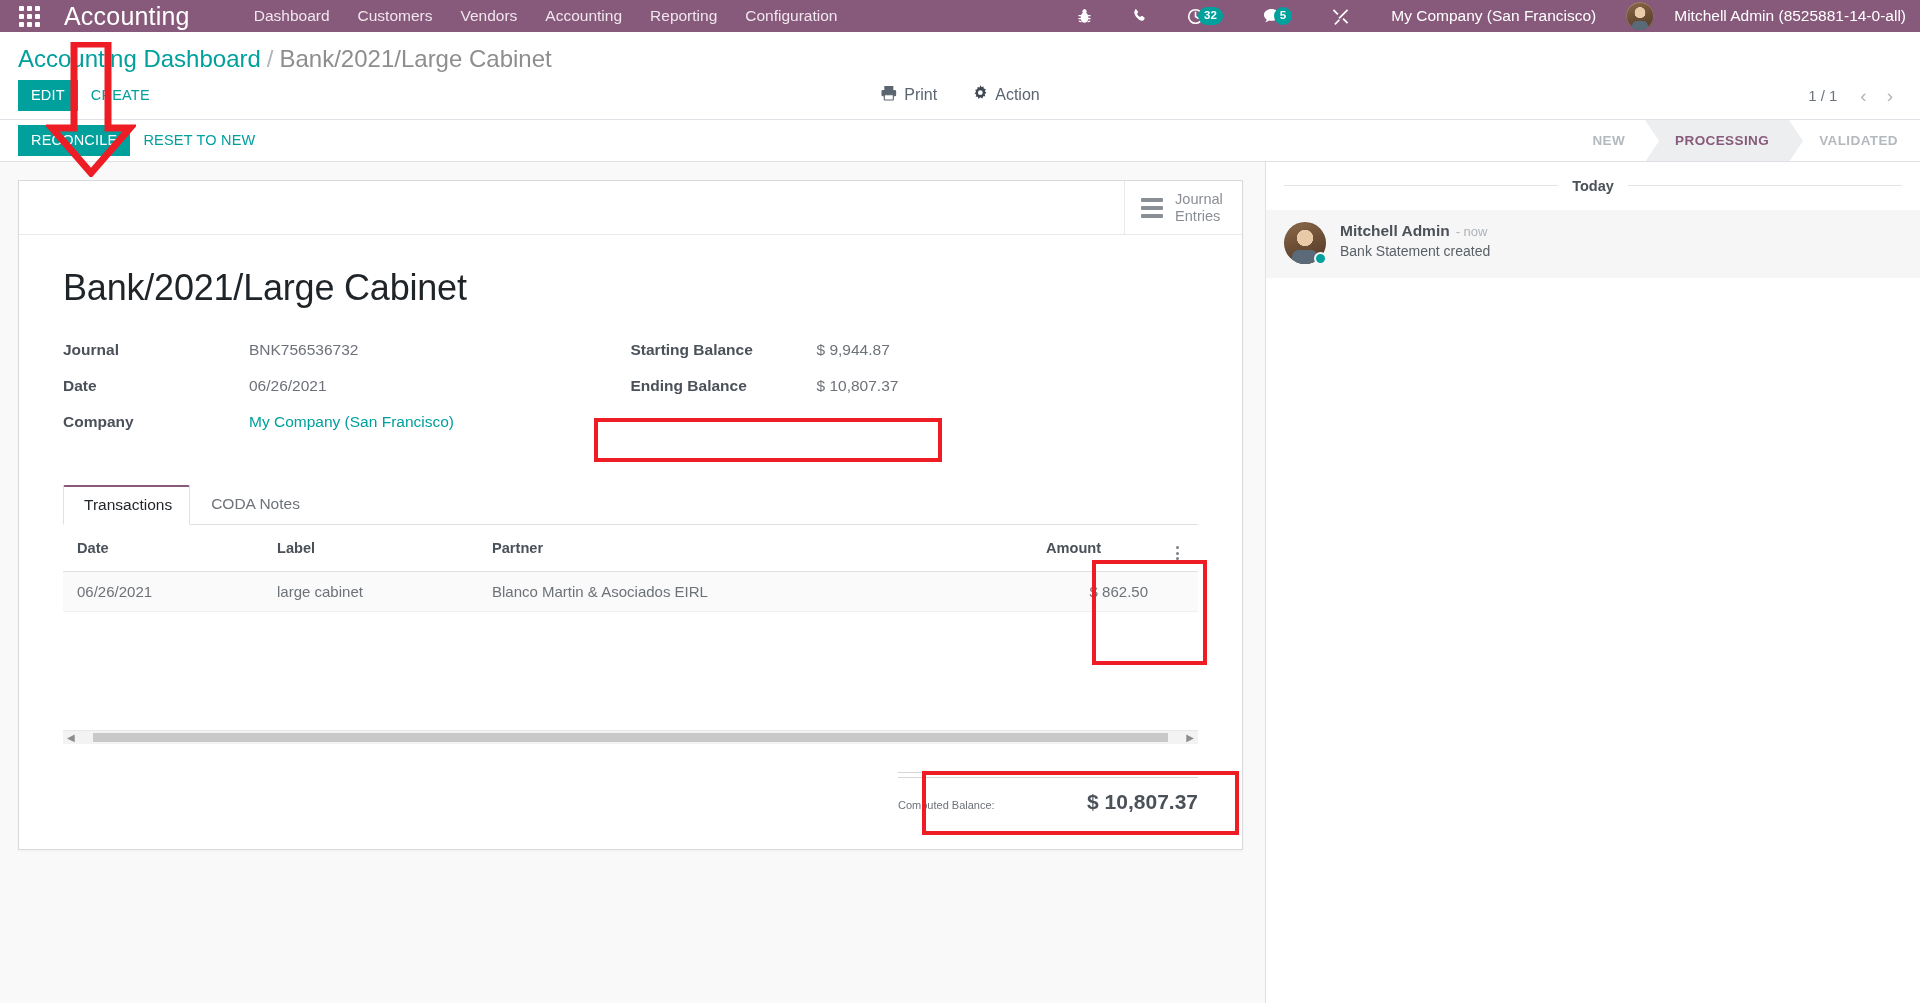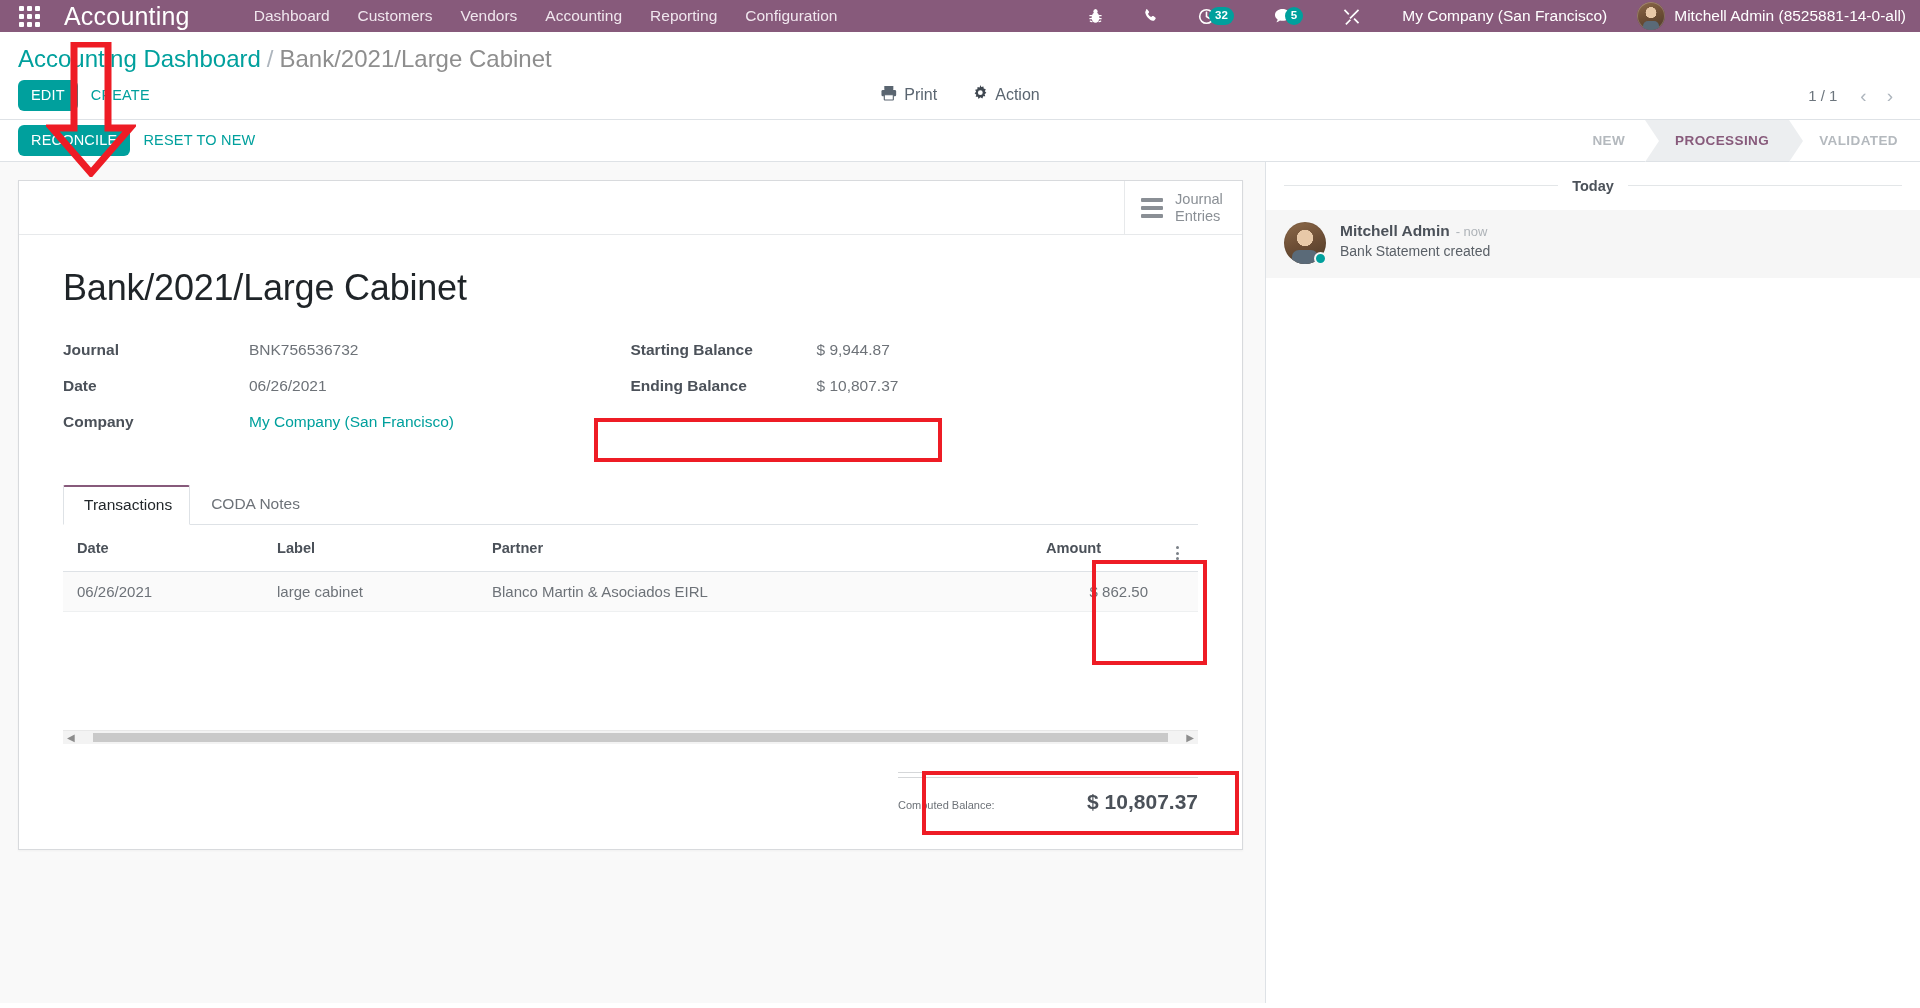--- a/index.html
+++ b/index.html
@@ -88,21 +88,21 @@
       linear-gradient(160deg,#8d6a4a 0%, #6e4f36 48%, #4e3a28 100%);
     box-shadow: inset 0 0 0 1px rgba(255,255,255,.22);
     position: relative; overflow: hidden;
     flex: none;
   }
   .avatar-sm::after {
     content:"";
     position:absolute; left:6px; right:6px; bottom:0; height:9px;
     background:#5a6a78; border-radius:5px 5px 0 0;
   }
-  .user-name { font-size: 15.5px; white-space: nowrap; }
+  .user-name { font-size: 15.5px; white-space: nowrap; margin-left: 11px; }
 
   
   .control-panel {
     background: #ffffff;
     border-bottom: 1px solid #dee2e6;
     padding: 0 18px;
     position: relative;
   }
   .cp-row1 { display: flex; align-items: flex-start; padding-top: 13px; }
   .breadcrumb {
@@ -122,21 +122,21 @@
   .btn-primary {
     background: #00A09D;
     color: #ffffff;
     border: none;
     font-size: 14.5px;
     font-weight: 400;
     padding: 7px 13px 8px 13px;
     cursor: pointer;
     text-transform: uppercase;
     letter-spacing: .2px;
-    border-radius: 6px;
+    border-radius: 0;
   }
   .btn-link {
     background: transparent;
     border: none;
     color: #00A09D;
     font-size: 14.5px;
     padding: 7px 13px 8px 13px;
     cursor: pointer;
     text-transform: uppercase;
     letter-spacing: .2px;

